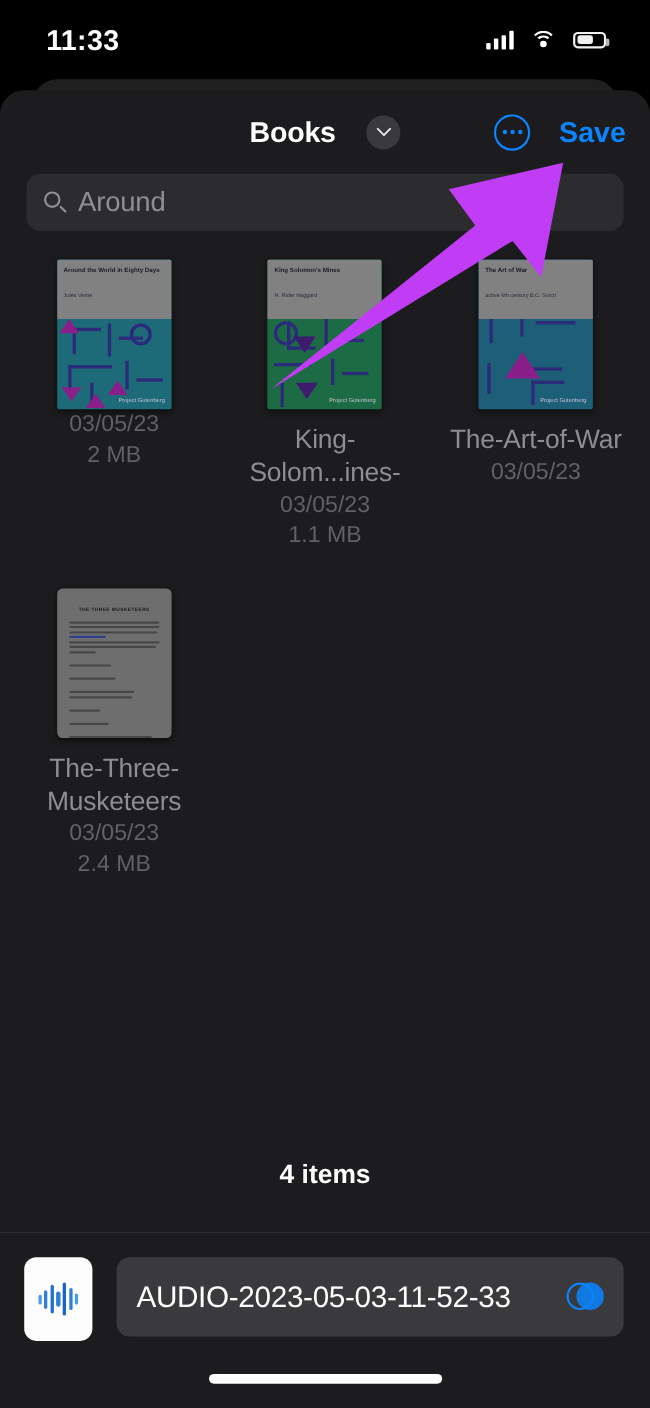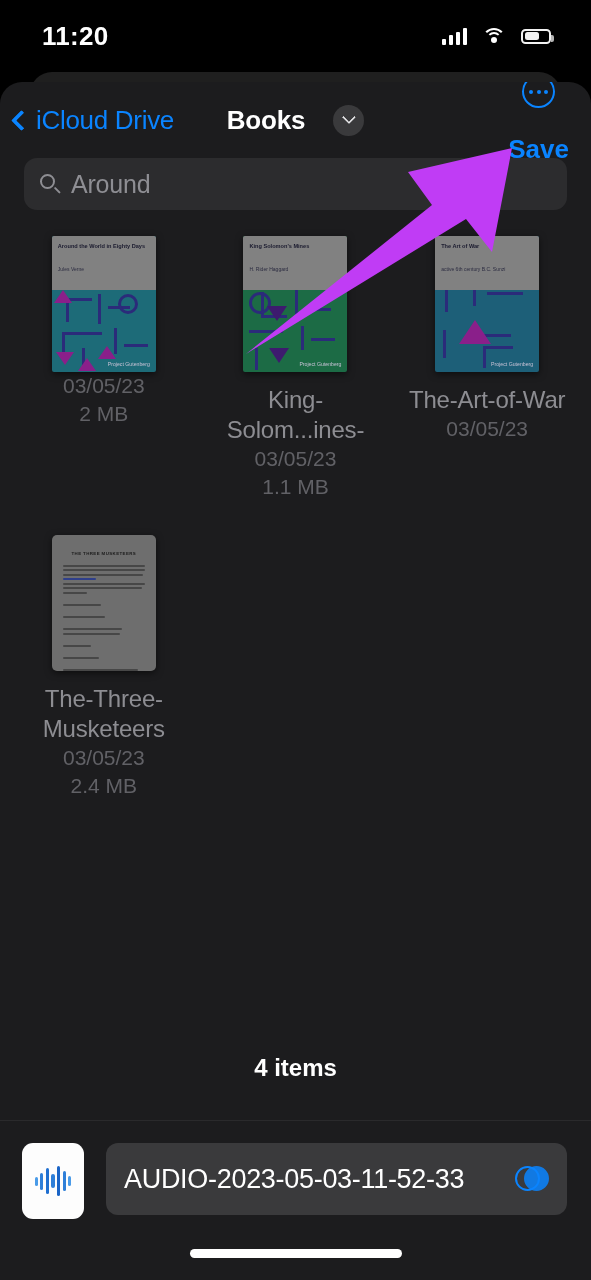--- a/index.html
+++ b/index.html
@@ -66,21 +66,21 @@
   }
   .nav-title { color:#fff; font-size:26px; font-weight:700; letter-spacing:-.2px; }
   .nav-chip {
     width:31px; height:31px; border-radius:50%; background:#3a3a3c;
     display:flex; align-items:center; justify-content:center; pointer-events:auto; cursor:pointer;
   }
   .chev-down {
     width:10px; height:10px; border-right:2.6px solid #e5e5e7; border-bottom:2.6px solid #e5e5e7;
     transform:rotate(45deg) translate(-2px,-2px); border-radius:1px;
   }
-  .nav-right { margin-left:auto; display:flex; align-items:center; gap:26px; z-index:20;flex-direction:column; }
+  .nav-right { margin-left:auto; display:flex; align-items:center; gap:26px; z-index:20; }
   .more-icon {
     width:33px; height:33px; border-radius:50%; border:2.4px solid #0a84ff;
     display:flex; align-items:center; justify-content:center; gap:3.2px; cursor:pointer;
   }
   .more-icon b { width:4px; height:4px; border-radius:50%; background:#0a84ff; display:block; }
   .save-btn { color:#0a84ff; font-size:26px; font-weight:700; cursor:pointer; }
 
   
   .searchwrap { padding:0 24px; }
   .searchbar {
@@ -179,21 +179,21 @@
   
   .arrow-svg { position:absolute; left:0; top:0; width:591px; height:1280px;
                pointer-events:none; z-index:50; }
 </style>
 </head>
 <body>
 
 <div id="screen">
 
   <div class="statusbar">
-    <div class="status-time">11:20</div>
+    <div class="status-time">11:33</div>
     <div class="status-right">
       <div class="bars">
           <i></i>
           <i></i>
           <i></i>
           <i></i>
         </div>
       <div class="wifi">
         <span class="a"></span>
           <span class="b"></span>
@@ -204,24 +204,20 @@
           <div class="cap"></div>
       </div>
     </div>
   </div>
 
   <div class="sheet-back"></div>
 
   <div class="sheet">
 
     <div class="navbar">
-      <div class="nav-back">
-        <div class="chev-left"></div>
-        <span class="nav-back-label">iCloud Drive</span>
-      </div>
       <div class="nav-center">
         <span class="nav-title">Books</span>
         <span class="nav-chip">
           <span class="chev-down"></span>
         </span>
       </div>
       <div class="nav-right">
         <span class="more-icon">
             <b></b>
             <b></b>

